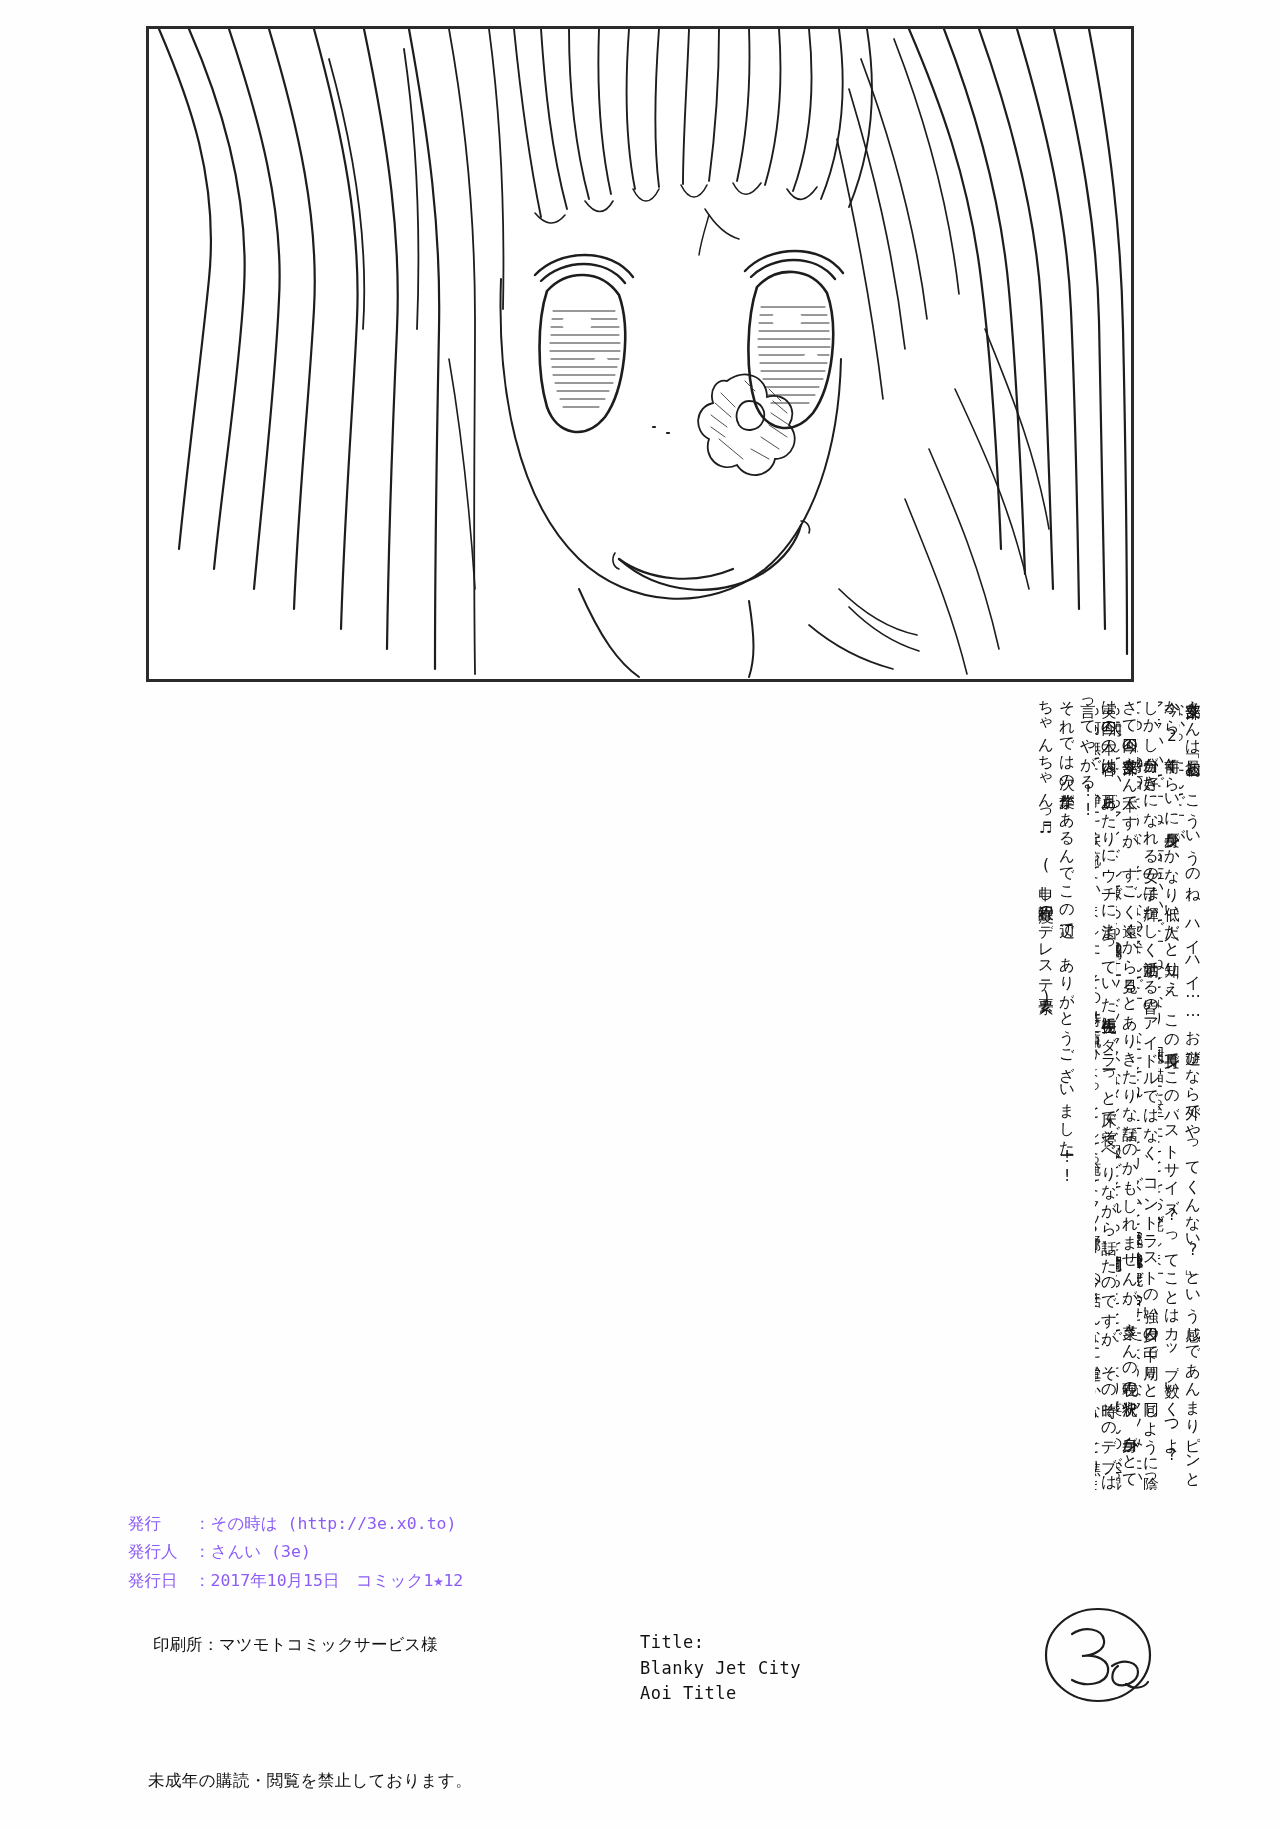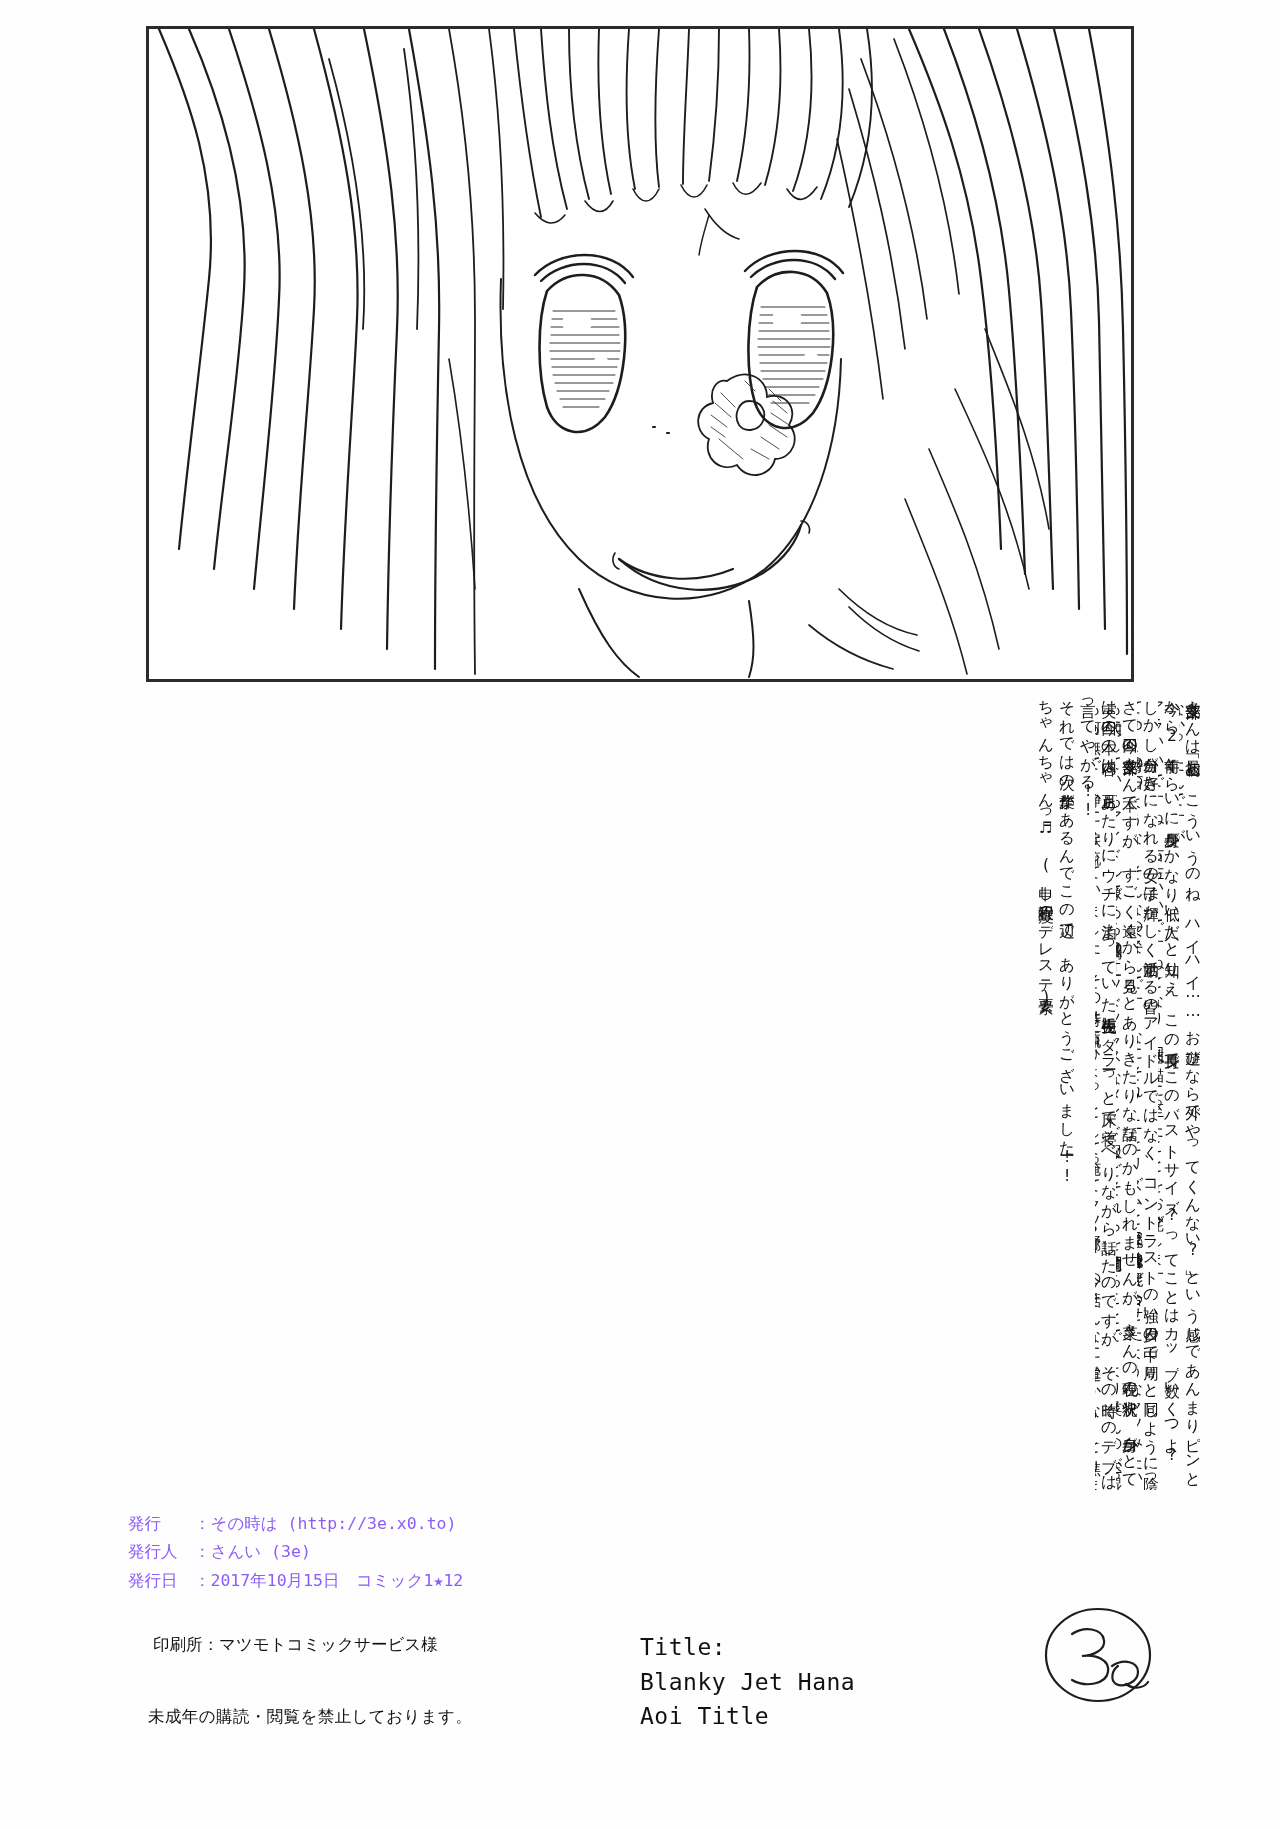--- a/index.html
+++ b/index.html
@@ -84,35 +84,35 @@
     left: 153px;
     top: 1634px;
     font-family: "DejaVu Sans Mono", monospace;
     font-size: 16.5px;
     color: #111;
     white-space: pre;
   }
   .notice {
     position: absolute;
     left: 148px;
-    top: 1706px;
+    top: 1770px;
     font-family: "DejaVu Sans Mono", monospace;
     font-size: 16.5px;
     color: #111;
     white-space: pre;
     letter-spacing: 0.4px;
   }
 
   
   .titleblock {
     position: absolute;
     left: 640px;
     top: 1630px;
     font-family: "DejaVu Sans Mono", monospace;
-    font-size: 23px;
+    font-size: 17px;
     line-height: 1.5;
     color: #111;
     letter-spacing: 0.5px;
   }
 
   
   .logo {
     position: absolute;
     left: 1040px;
     top: 1600px;
@@ -331,21 +331,21 @@
       <span class="colo-label">発行日　：</span>
       <span class="colo-val">2017年10月15日　コミック1★12</span>
     </div>
   </div>
 
   <div class="printer">印刷所：マツモトコミックサービス様</div>
   <div class="notice">未成年の購読・閲覧を禁止しております。</div>
 
   <div class="titleblock">
     <div>Title:</div>
-    <div>Blanky Jet Hana</div>
+    <div>Blanky Jet City</div>
     <div>Aoi Title</div>
   </div>
 
   <div class="logo">
     <svg viewBox="0 0 120 110" width="120" height="110">
       <g fill="none" stroke="#1d1d1d" stroke-width="2.2" stroke-linecap="round">
         <ellipse cx="58" cy="55" rx="52" ry="46"></ellipse>
         <path d="M32 34 C44 26 62 28 64 40 C66 50 52 56 42 56 C56 54 70 60 68 72 C66 84 46 88 32 80"></path>
         <path d="M72 66 C84 58 98 62 98 72 C98 82 84 88 76 84 C70 80 72 70 78 66"></path>
         <path d="M86 84 C94 90 104 88 108 82"></path>

